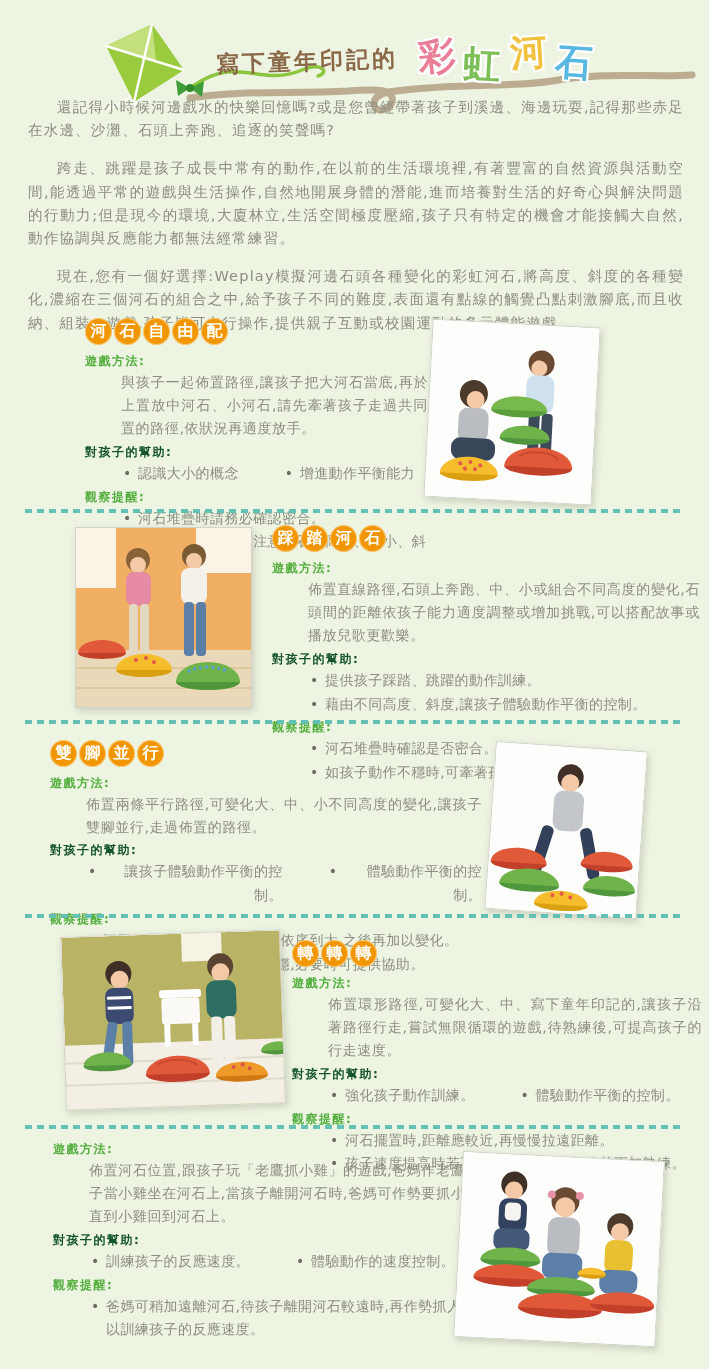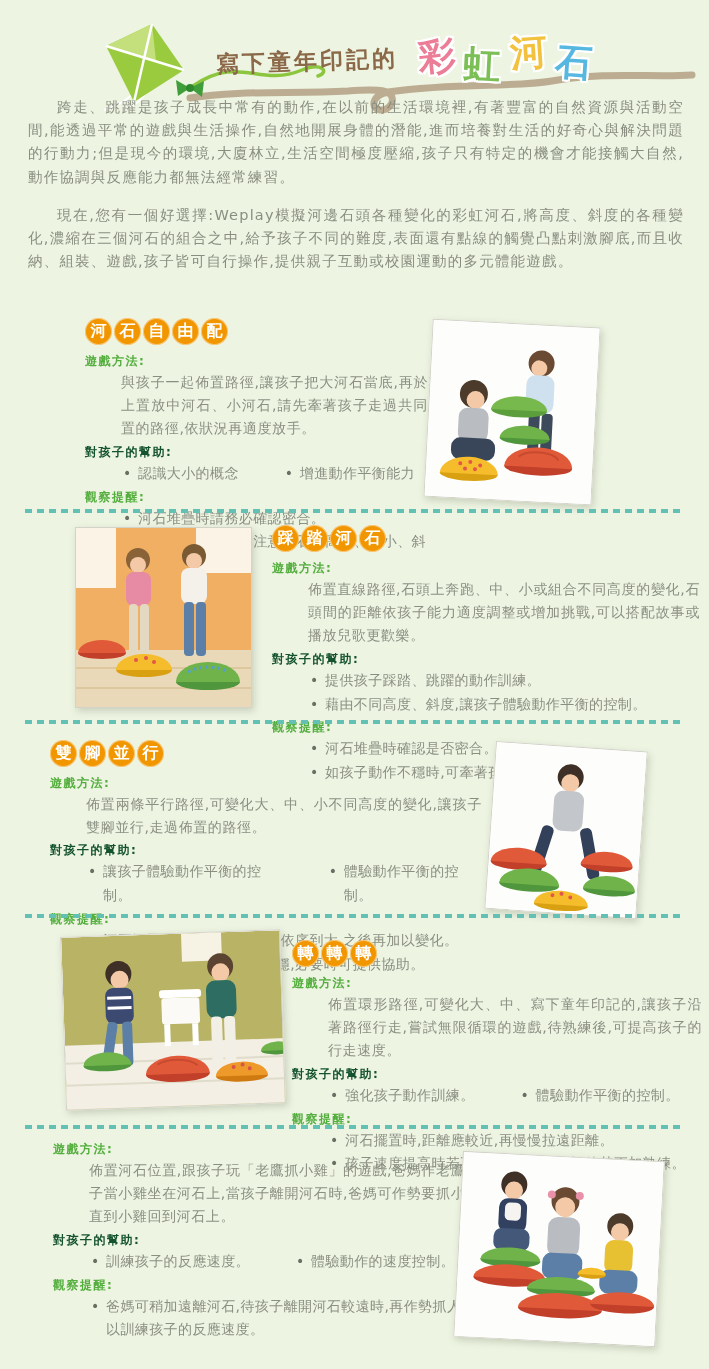--- a/index.html
+++ b/index.html
@@ -46,21 +46,21 @@
   .green  { color:#53ae3d; }
   .orange { color:#14532d; }
   .method {
     margin:1px 0 1px 36px; color:#8b8f82; font-size:14px; line-height:1.66;
     letter-spacing:0.6px; text-align:justify;
   }
   ul.bullets { list-style:none; margin:1px 0 1px; padding:0 0 0 38px;
     color:#8b8f82; font-size:14px; line-height:1.7; letter-spacing:0.4px; }
   ul.bullets li { position:relative; padding-left:15px; }
   ul.bullets li::before { content:"\2022"; position:absolute; left:0; top:0; color:#6b6f63; }
-  ul.bullets.row { display:flex; flex-wrap:nowrap; column-gap:46px; }
+  ul.bullets.row { display:flex; flex-wrap:nowrap; column-gap:46px;text-align:right; }
   
   .divider {
     position:absolute; left:25px; width:659px; height:4px;
     background:repeating-linear-gradient(90deg,#63c0b4 0 7px, transparent 7px 12px);
   }
   
   .photo {
     position:absolute; background:#ffffff; border:1px solid #d3d3c8;
     box-shadow:2px 3px 7px rgba(90,100,70,.25); overflow:hidden;
   }
@@ -90,20 +90,21 @@
   </svg>
   <div class="tagline">寫下童年印記的</div>
   <div class="rainbow-title">
     <span class="tc0">彩</span>
     <span class="tc1">虹</span>
     <span class="tc2">河</span>
     <span class="tc3">石</span>
   </div>
 
   <div class="intro">
+    <p>還記得小時候河邊戲水的快樂回憶嗎?或是您曾經帶著孩子到溪邊、海邊玩耍,記得那些赤足在水邊、沙灘、石頭上奔跑、追逐的笑聲嗎?</p>
     <p>跨走、跳躍是孩子成長中常有的動作,在以前的生活環境裡,有著豐富的自然資源與活動空間,能透過平常的遊戲與生活操作,自然地開展身體的潛能,進而培養對生活的好奇心與解決問題的行動力;但是現今的環境,大廈林立,生活空間極度壓縮,孩子只有特定的機會才能接觸大自然,動作協調與反應能力都無法經常練習。</p>
     <p>現在,您有一個好選擇:Weplay模擬河邊石頭各種變化的彩虹河石,將高度、斜度的各種變化,濃縮在三個河石的組合之中,給予孩子不同的難度,表面還有點線的觸覺凸點刺激腳底,而且收納、組裝、遊戲,孩子皆可自行操作,提供親子互動或校園運動的多元體能遊戲。</p>
   </div>
 
   <div class="sec" style="left:85px; top:318px; width:358px;">
     <div class="sec-title">
       <span class="bubble">河</span><span class="bubble">石</span><span class="bubble">自</span><span class="bubble">由</span><span class="bubble">配</span>
     </div>
     <div class="sec-label green">遊戲方法:</div>
     <p class="method">與孩子一起佈置路徑,讓孩子把大河石當底,再於其上置放中河石、小河石,請先牽著孩子走過共同佈置的路徑,依狀況再適度放手。</p>

